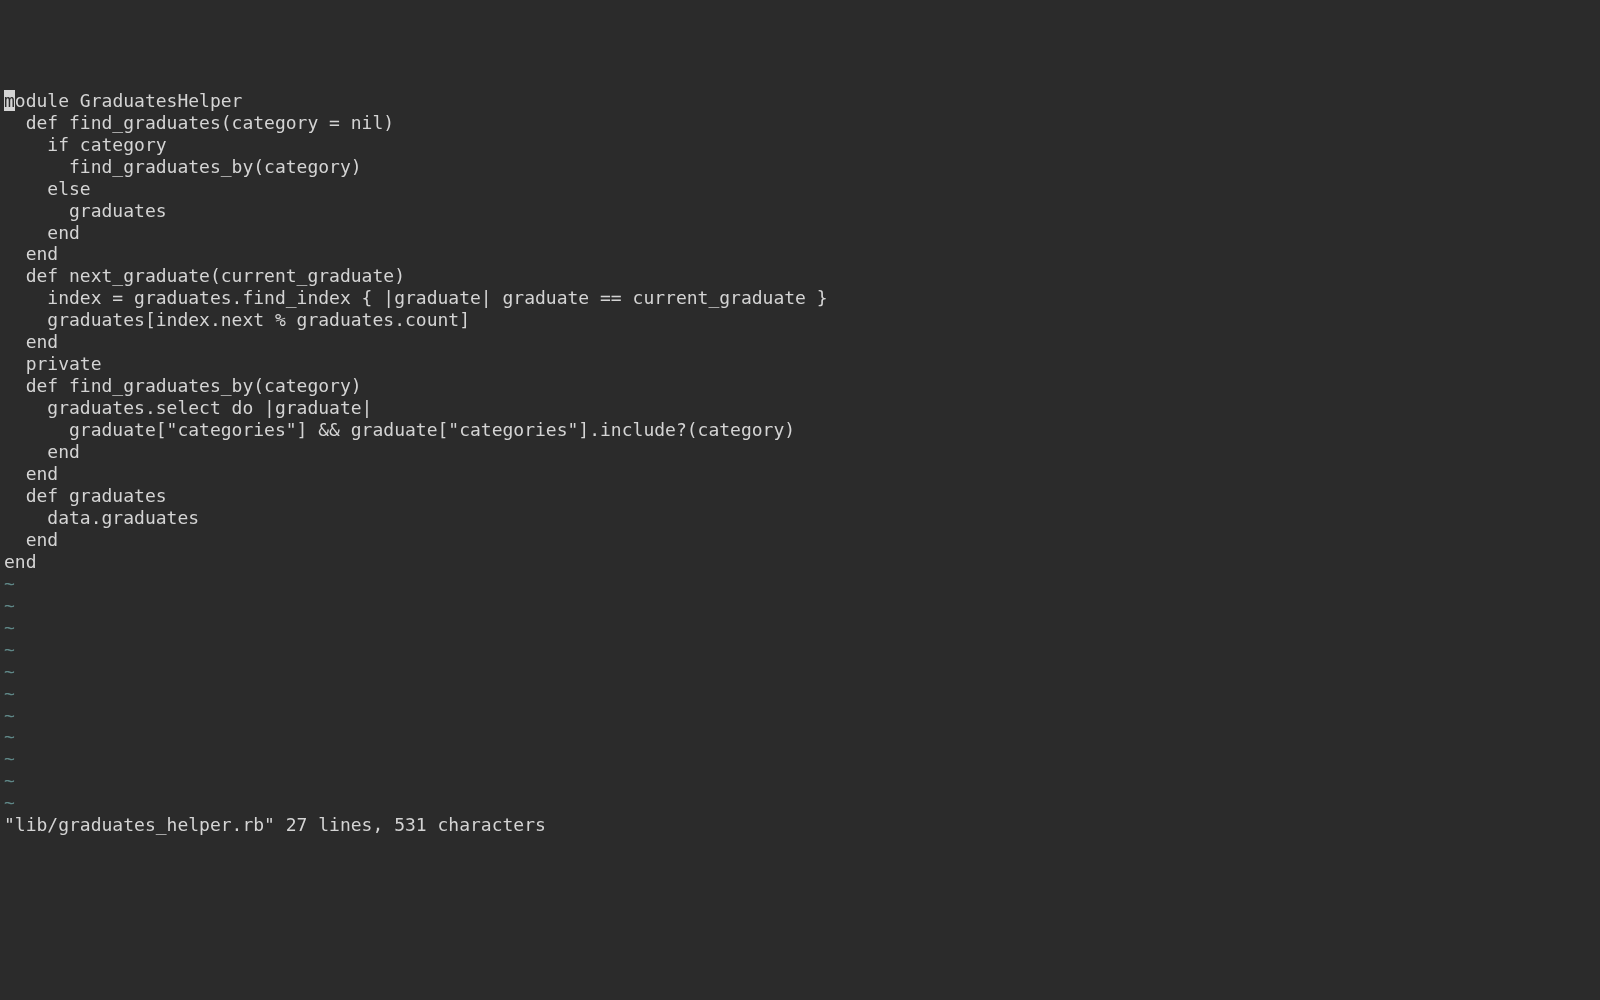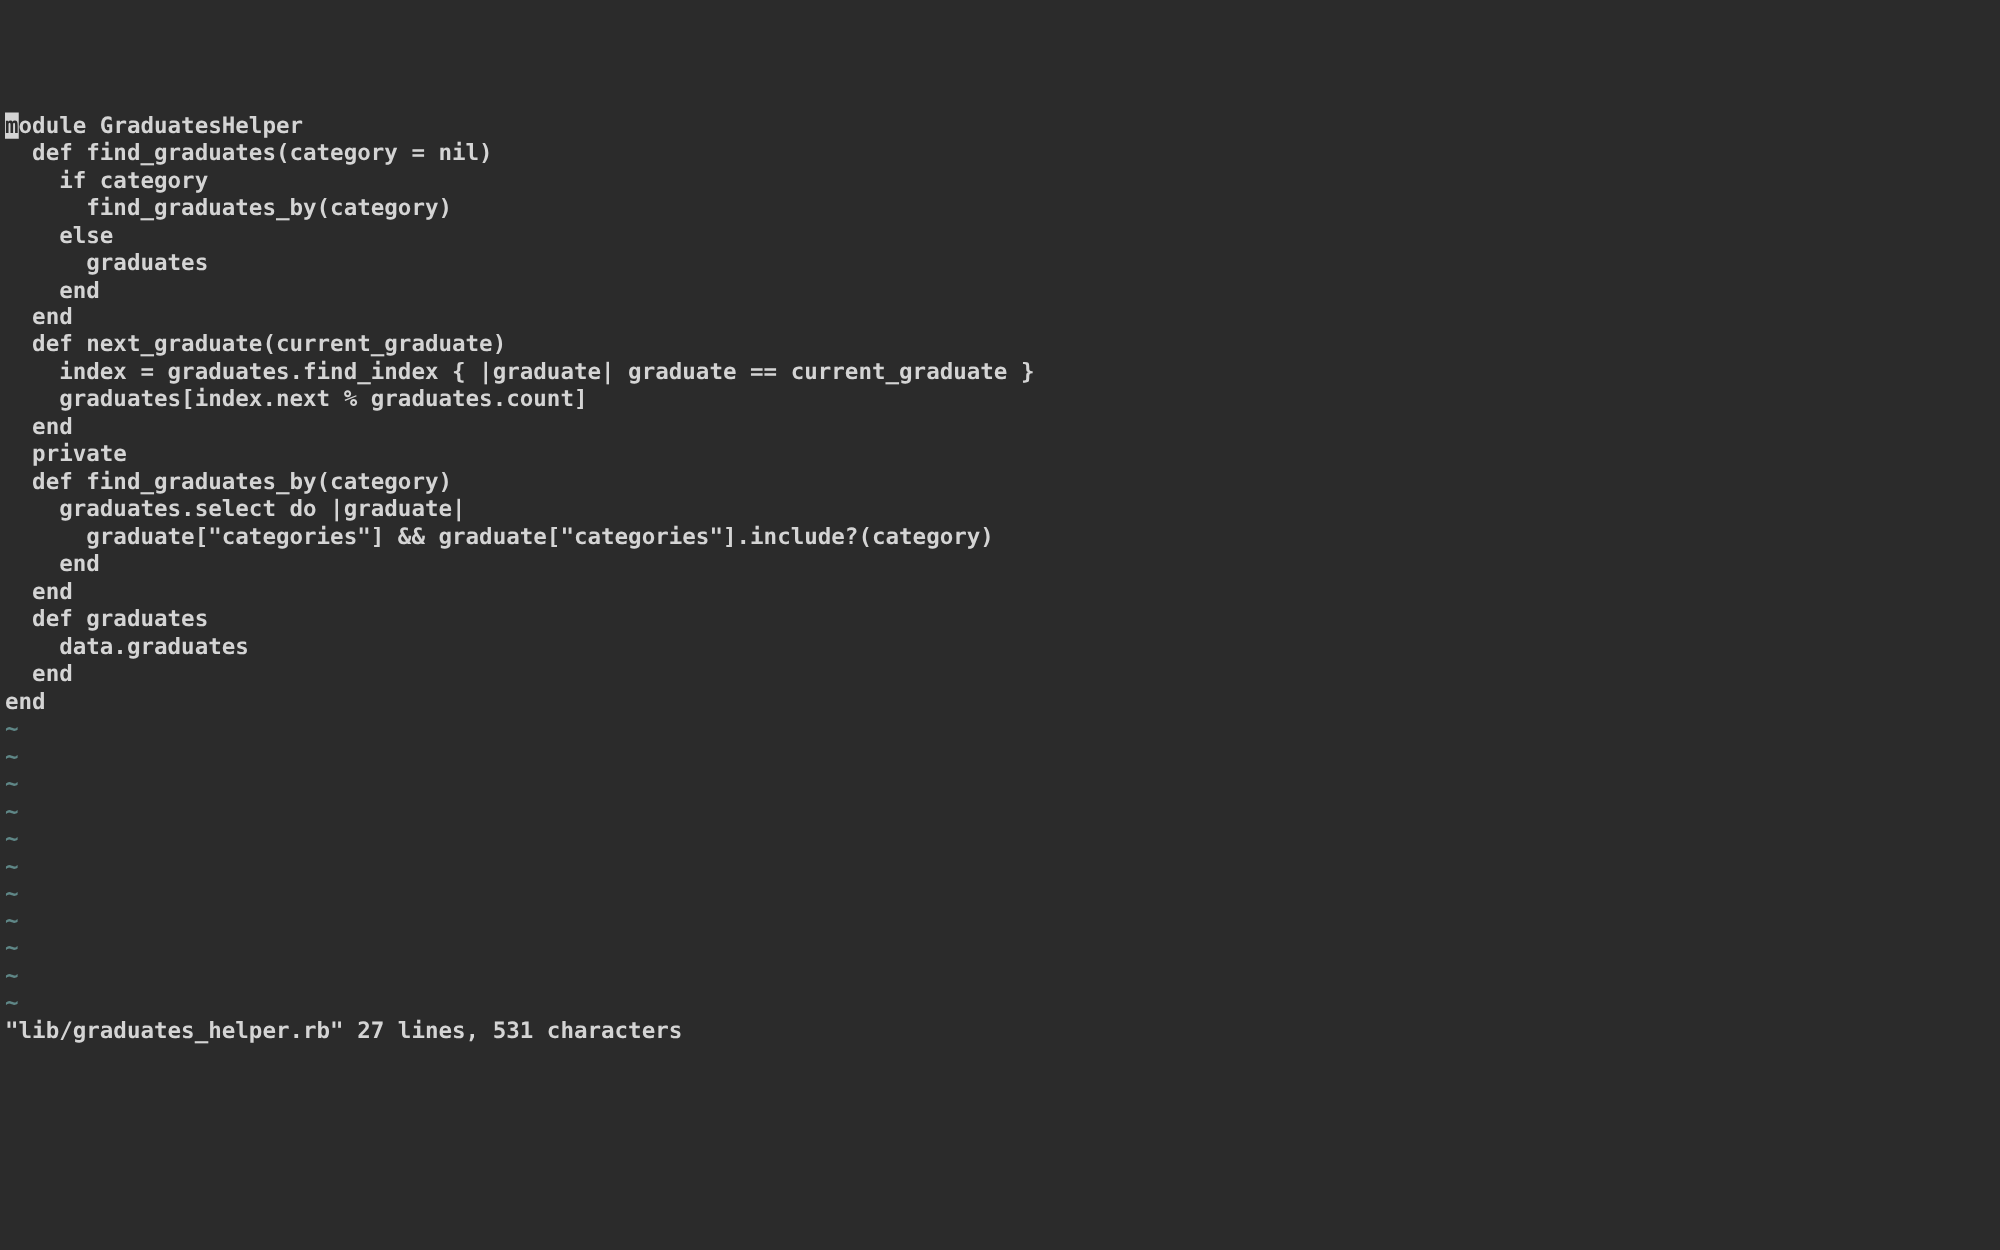--- a/index.html
+++ b/index.html
@@ -1,19 +1,18 @@
 <!DOCTYPE html>
 <html><head>
   <meta charset="utf-8">
   <style>
     * {
       margin: 0;
       padding: 0;
       box-sizing: border-box;
-      font-weight: bold;
     }
     body {
       background-color: #2b2b2b;
       color: #d4d4d4;
       font-family: 'Menlo', 'Monaco', 'Consolas', monospace;
       font-size: 18px;
       line-height: 1.22;
       width: 1600px;
       height: 1000px;
       overflow: hidden;

